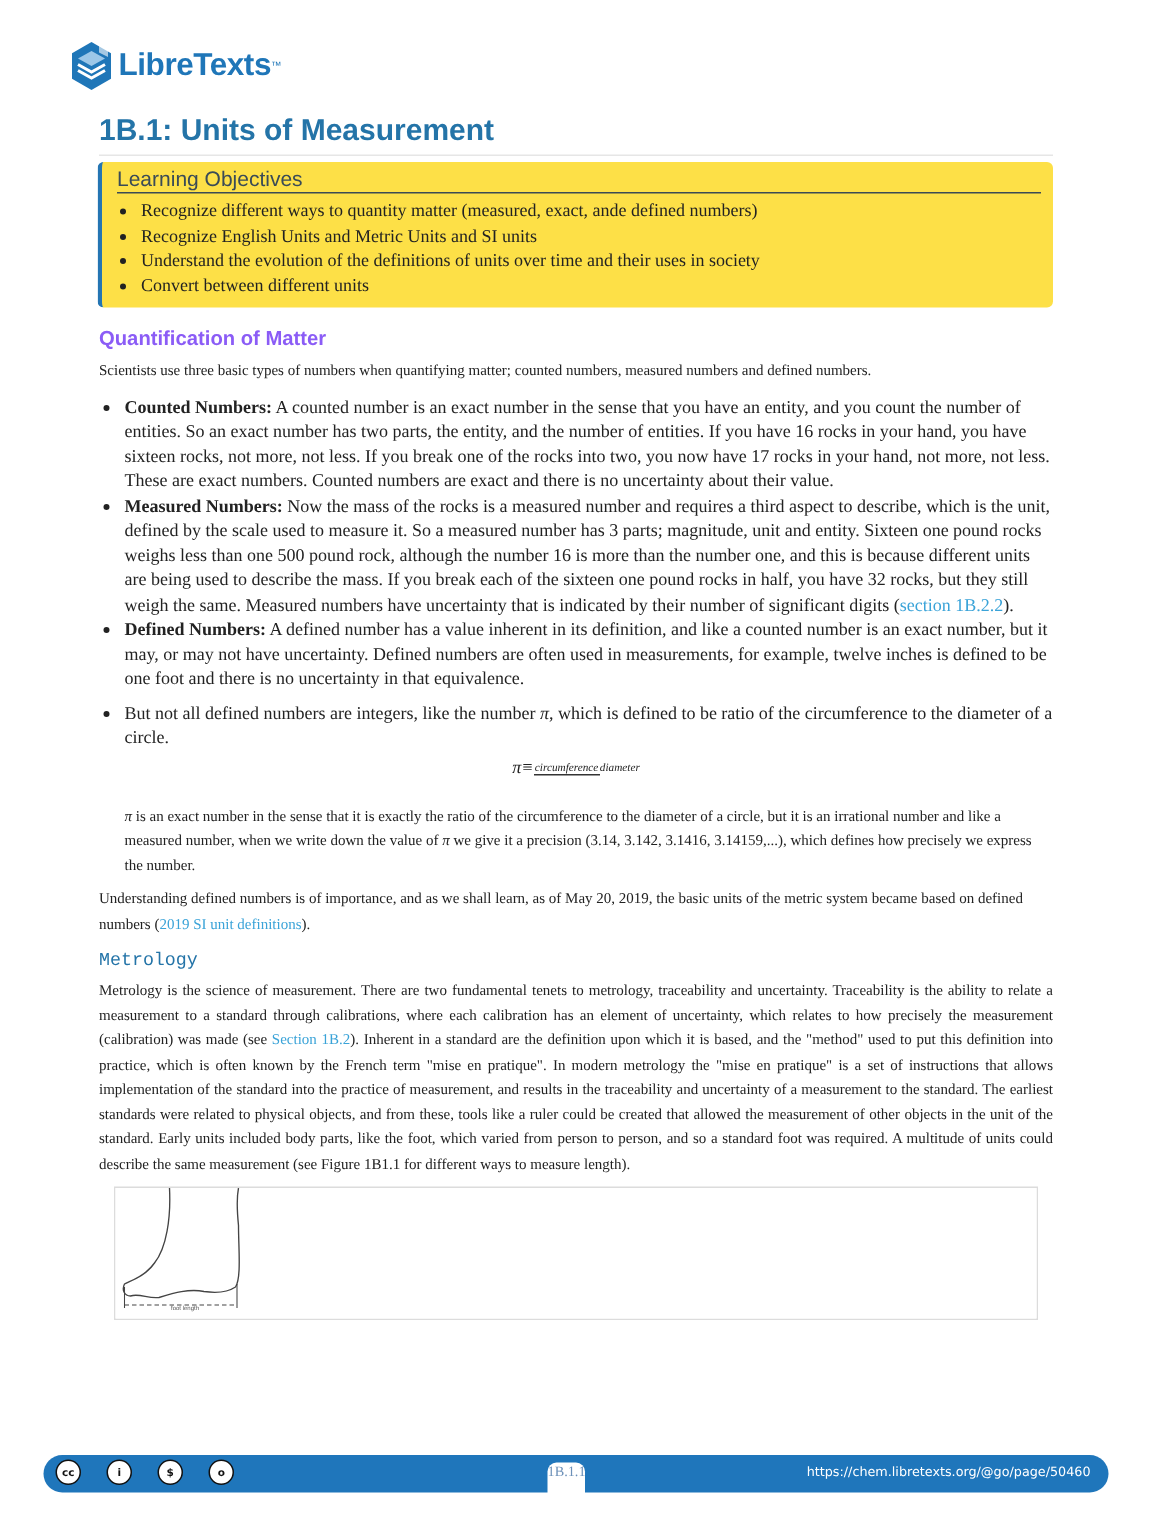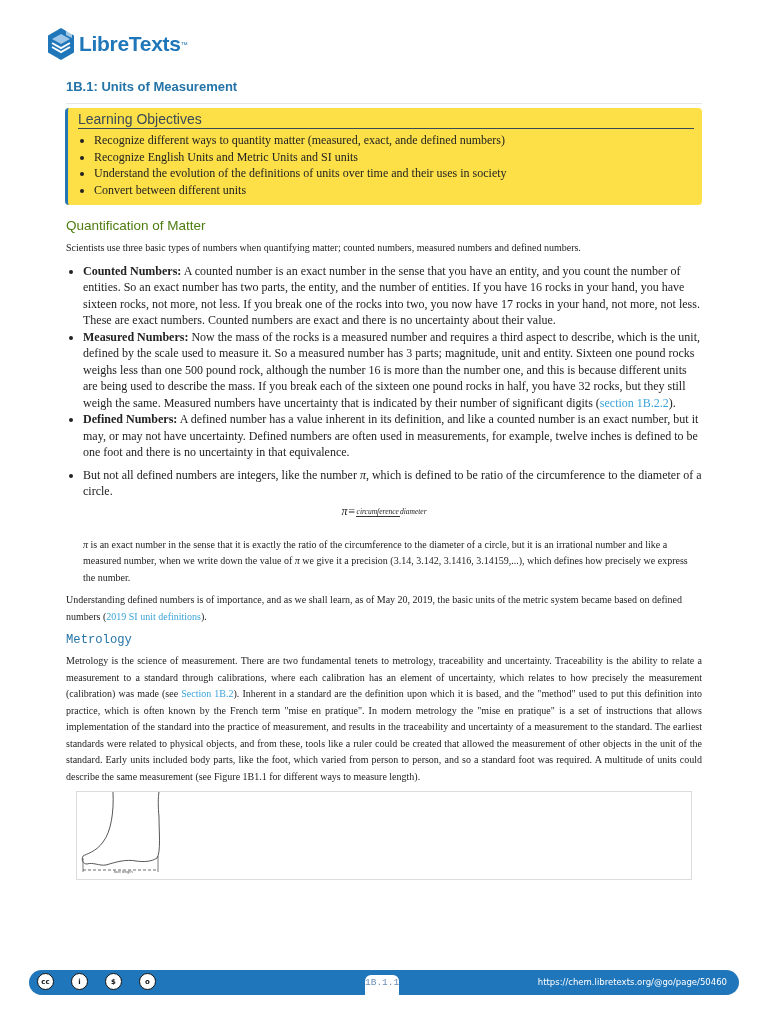--- a/index.html
+++ b/index.html
@@ -2,45 +2,45 @@
 <html><head>
 <meta charset="utf-8">
 <style>
   html, body { margin:0; padding:0; background:#ffffff; }
   body { width:768px; height:1024px; position:relative; overflow:hidden; font-family:"Liberation Serif", serif; color:#222; }
   .logo { position:absolute; left:46px; top:26px; display:flex; align-items:center; height:36px; }
   .logo svg { display:block; }
   .logo-text { font-family:"Liberation Sans", sans-serif; font-size:21px; font-weight:bold; color:#1f76b8; margin-left:3px; letter-spacing:-0.3px; }
   .logo-tm { font-family:"Liberation Sans", sans-serif; font-size:7px; color:#1f76b8; vertical-align:super; }
   .page { position:absolute; left:66px; top:76px; width:636px; }
-  .title { font-family:"Liberation Sans", sans-serif; font-size:13px; color:#2474a8; margin:0; padding-bottom:5px; border-bottom:1px solid #e6e6e6; line-height:22px; }
+  .title { font-family:"Liberation Sans", sans-serif; font-size:20px; color:#2474a8; margin:0; padding-bottom:5px; border-bottom:1px solid #e6e6e6; line-height:22px; }
   .lo-box { margin-top:4px; margin-left:-1px; background:#fde047; border-left:3px solid #2475b3; border-radius:4px; padding:3px 8px 7px 10px; }
   .lo-title { font-family:"Liberation Sans", sans-serif; font-size:14px; color:#3a4b57; border-bottom:1px solid #3b4a55; line-height:17px; padding-bottom:0; margin-bottom:3px; }
   .lo-list { margin:0; padding-left:16px; font-size:12px; line-height:16.5px; }
   .lo-list li { margin:0; }
-  h2 { font-family:"Liberation Sans", sans-serif; font-size:13.5px; color:#4d7c0f; font-weight:normal; margin:13px 0 7px 0; }
+  h2 { font-family:"Liberation Sans", sans-serif; font-size:13.5px; color:#8b5cf6; font-weight:bold; margin:13px 0 7px 0; }
   h3 { font-family:Liberation Mono, monospace; font-size:12.2px; color:#2474a8; font-weight:normal; margin:8px 0 6px 0; }
   p { font-size:10px; line-height:16.5px; margin:0 0 6px 0; }
   .just { text-align:justify; }
   ul.main { margin:0 0 6px 0; padding-left:17px; font-size:12px; line-height:16.5px; }
   ul.main li { margin:0; }
   .eq { text-align:center; font-size:12px; margin:6px 0 8px 0; }
   .link { color:#3aa3d8; }
   .frac { display:inline-flex; align-items:center; vertical-align:middle; font-style:italic; font-size:7.5px; line-height:9px; }
   .frac .num { border-bottom:0.8px solid #333; padding:0 1px; }
   .pi { font-style:italic; }
   .indent-p { padding-left:17px; margin-top:18px; margin-bottom:6px; }
   .figure { margin:6px 0 0 10px; width:614px; border:1px solid #dcdcdc; }
   .fig-img { height:87px; position:relative; background:#fff; }
   .fig-caption { background:#f1f1f1; font-size:9.5px; line-height:13px; padding:4px 6px 5px 6px; color:#222; }
   .foot-label { position:absolute; left:37px; top:77px; font-family:"Liberation Sans", sans-serif; font-size:4px; color:#555; }
   .footer { position:absolute; left:29px; top:970px; width:710px; height:25px; background:#1f76bb; border-radius:13px; }
   .cc { position:absolute; left:8px; top:3px; display:flex; gap:17px; }
   .cc span { display:inline-flex; width:17px; height:17px; border-radius:50%; background:#fff; border:1.5px solid #111; box-sizing:border-box; align-items:center; justify-content:center; font-family:"DejaVu Sans", sans-serif; font-weight:bold; font-size:7px; color:#111; }
-  .badge { position:absolute; left:336px; top:5px; height:32px; padding:0 0; border-radius:6px; background:#fff; color:#6c90b8; font-family:Liberation Mono, monospace; font-size:9.5px; line-height:15px; }
+  .badge { position:absolute; left:336px; top:5px; height:32px; padding:0 0; border-radius:6px; background:#fff; color:#6c90b8; font-family:Liberation Serif, serif; font-size:9.5px; line-height:15px; }
   .url { position:absolute; right:12px; top:5px; color:#fff; font-family:"DejaVu Sans", sans-serif; font-size:8.5px; line-height:15px; }
 </style>
 </head>
 <body>
 
 <div class="logo">
   <svg width="30" height="34" viewBox="0 0 30 34">
     <polygon points="15,1 28,8.5 28,25.5 15,33 2,25.5 2,8.5" fill="#1f76b8"></polygon>
     <polygon points="15,7 24,12 15,17 6,12" fill="#9cc7e8"></polygon>
     <polyline points="6,16 15,21 24,16" fill="none" stroke="#ffffff" stroke-width="2"></polyline>

